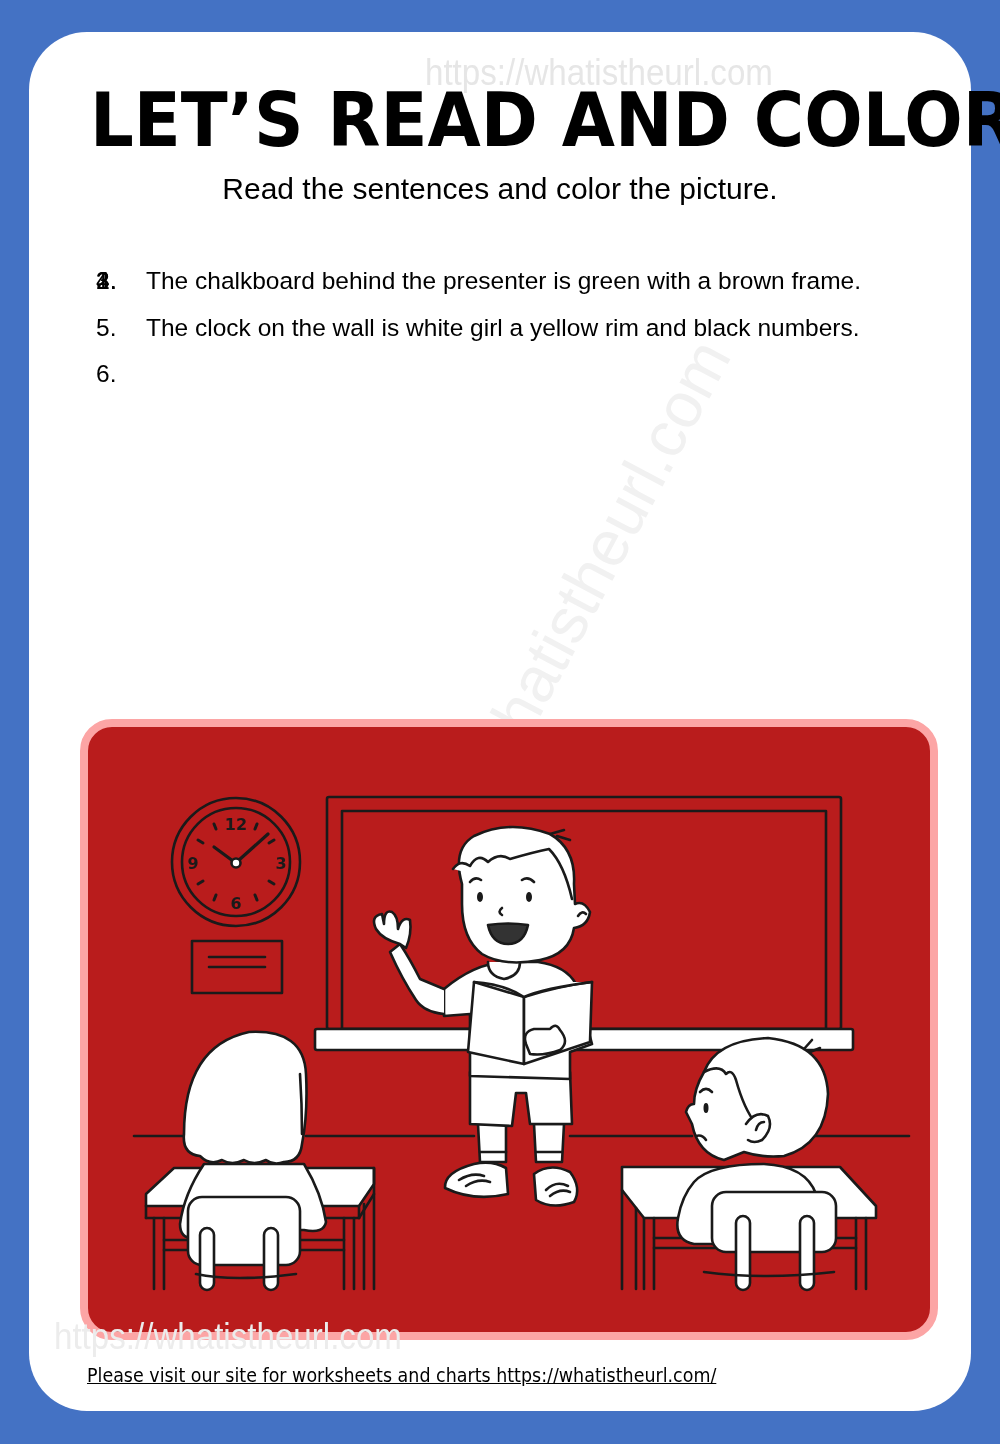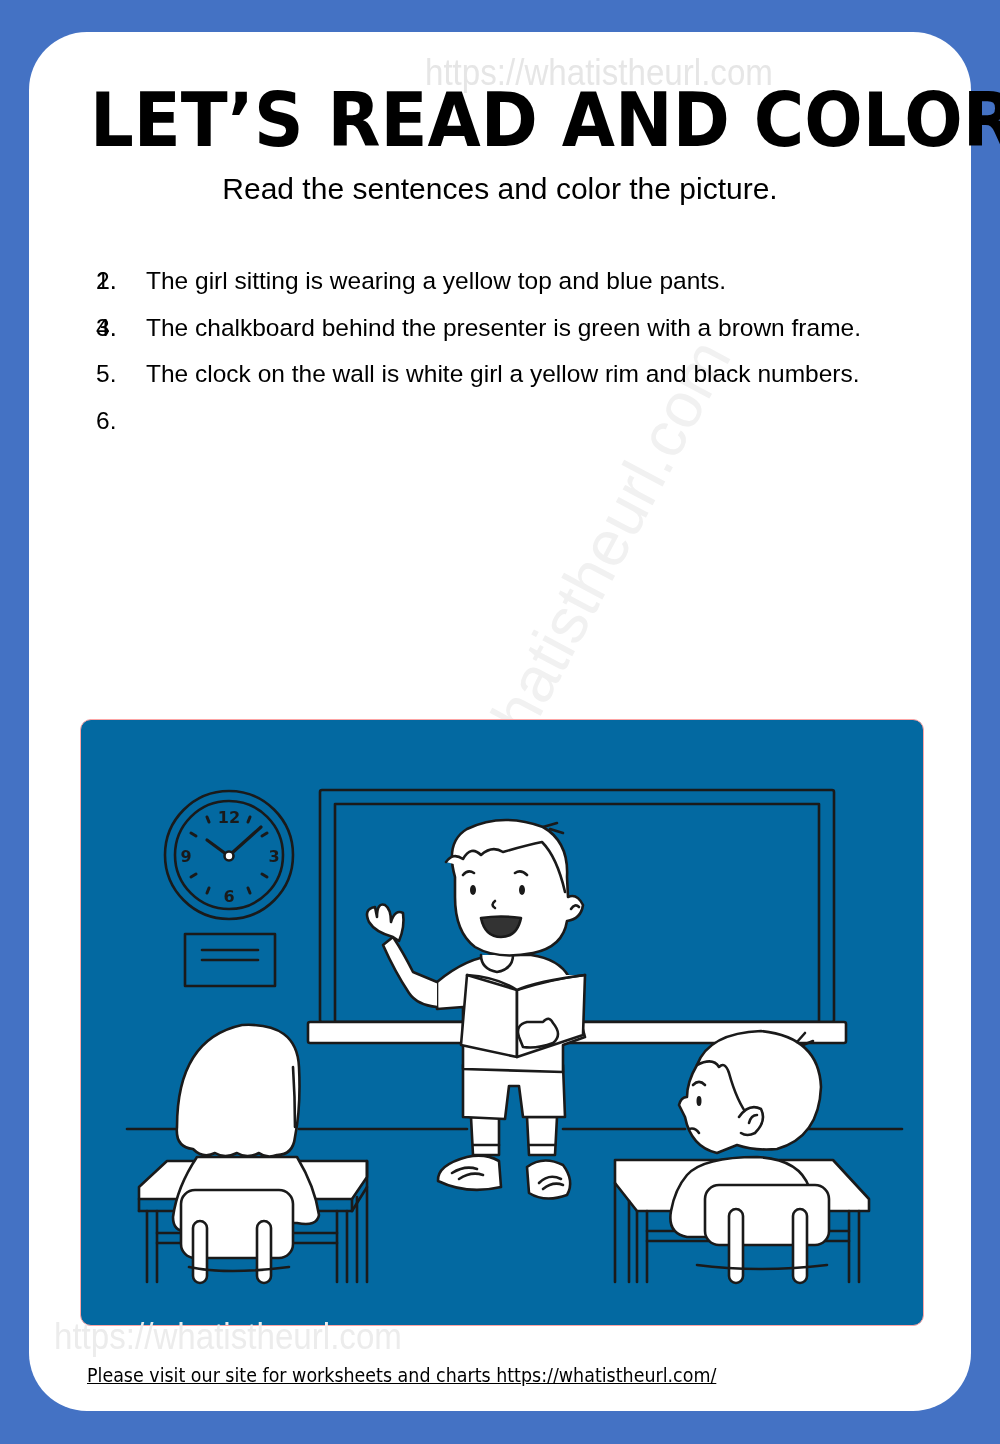--- a/index.html
+++ b/index.html
@@ -51,22 +51,22 @@
   .list li {
     position: relative; padding-left: 50px;
     font-size: 24.5px; line-height: 46.7px; color: #000;
   }
   .list .num {
     position: absolute; left: 0; top: 0;
   }
   .frame {
     position: absolute; left: 80px; top: 719px;
     width: 842px; height: 605px;
-    border: 1px solid #fca5a5; border-radius: 11px;
-    background: #0369a1; overflow: hidden;
+    border: 8px solid #fca5a5; border-radius: 32px;
+    background: #b91c1c; overflow: hidden;
   }
   .frame svg { position: absolute; left: 0; top: 0; }
   .footer {
     position: absolute; left: 87px; top: 1364px;
     font-family: "DejaVu Sans", sans-serif;
     font-size: 19px; color: #000; text-decoration: underline;
     transform: scaleX(0.92); transform-origin: left; white-space: nowrap;
   }
 </style>
 </head>
@@ -75,21 +75,21 @@
 <div class="card"></div>
 
 <div class="wm-top">https://whatistheurl.com</div>
 <div class="wm-diag">whatistheurl.com</div>
 
 <div class="title">LET’S READ AND COLOR</div>
 <div class="subtitle">Read the sentences and color the picture.</div>
 
 <ol class="list">
   <li><span class="num">1.</span></li>
-  <li><span class="num">2.</span><span>The girl sitting is wearing a yellow top and blue pants.</span></li>
+  <li><span class="num">2.</span></li>
   <li><span class="num">3.</span></li>
   <li><span class="num">4.</span><span>The chalkboard behind the presenter is green with a brown frame.</span></li>
   <li><span class="num">5.</span><span>The clock on the wall is white girl a yellow rim and black numbers.</span></li>
   <li><span class="num">6.</span></li>
 </ol>
 
 <div class="frame">
 
   <svg width="842" height="605" viewBox="84 723 842 605" fill="none" stroke="#1a1a1a" stroke-width="2.6" stroke-linecap="round" stroke-linejoin="round">
 

